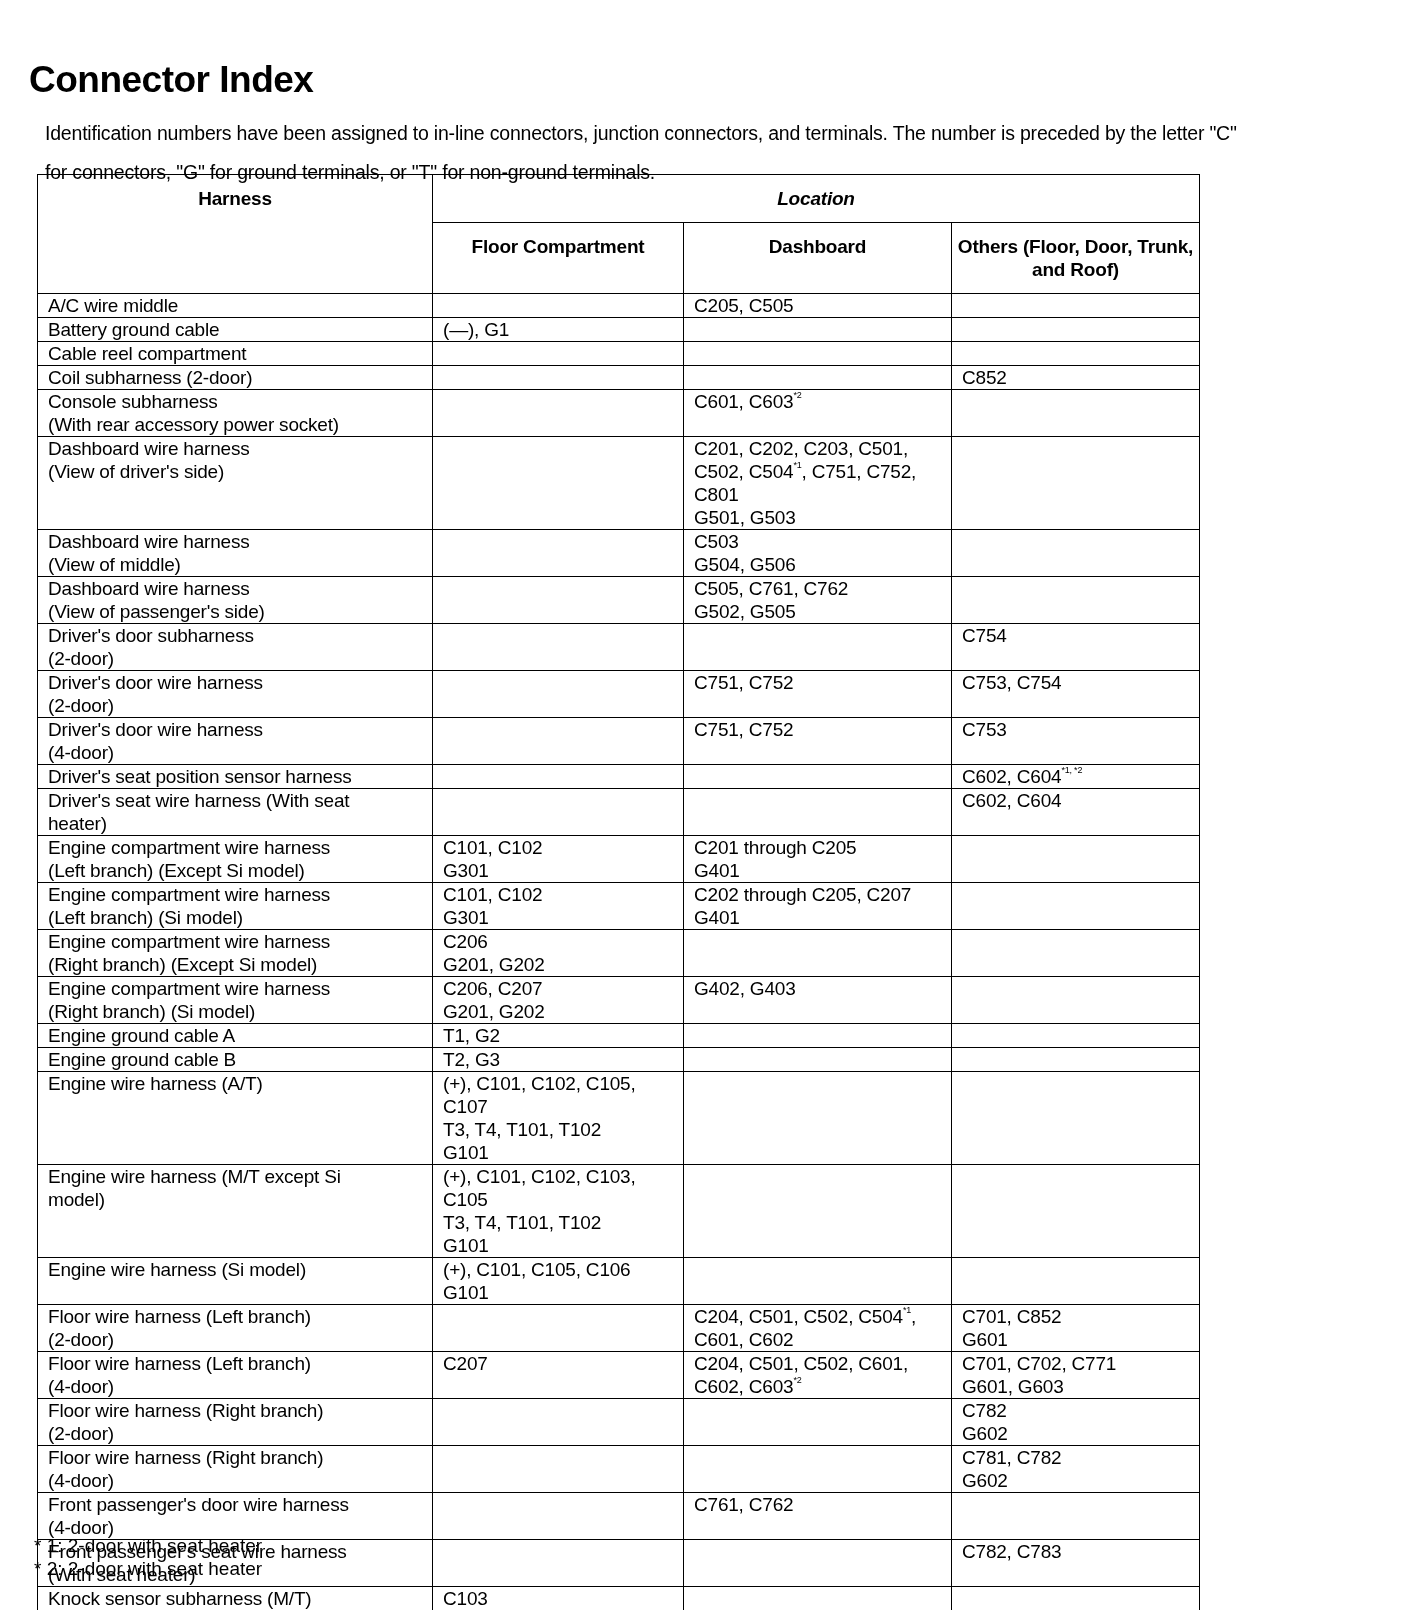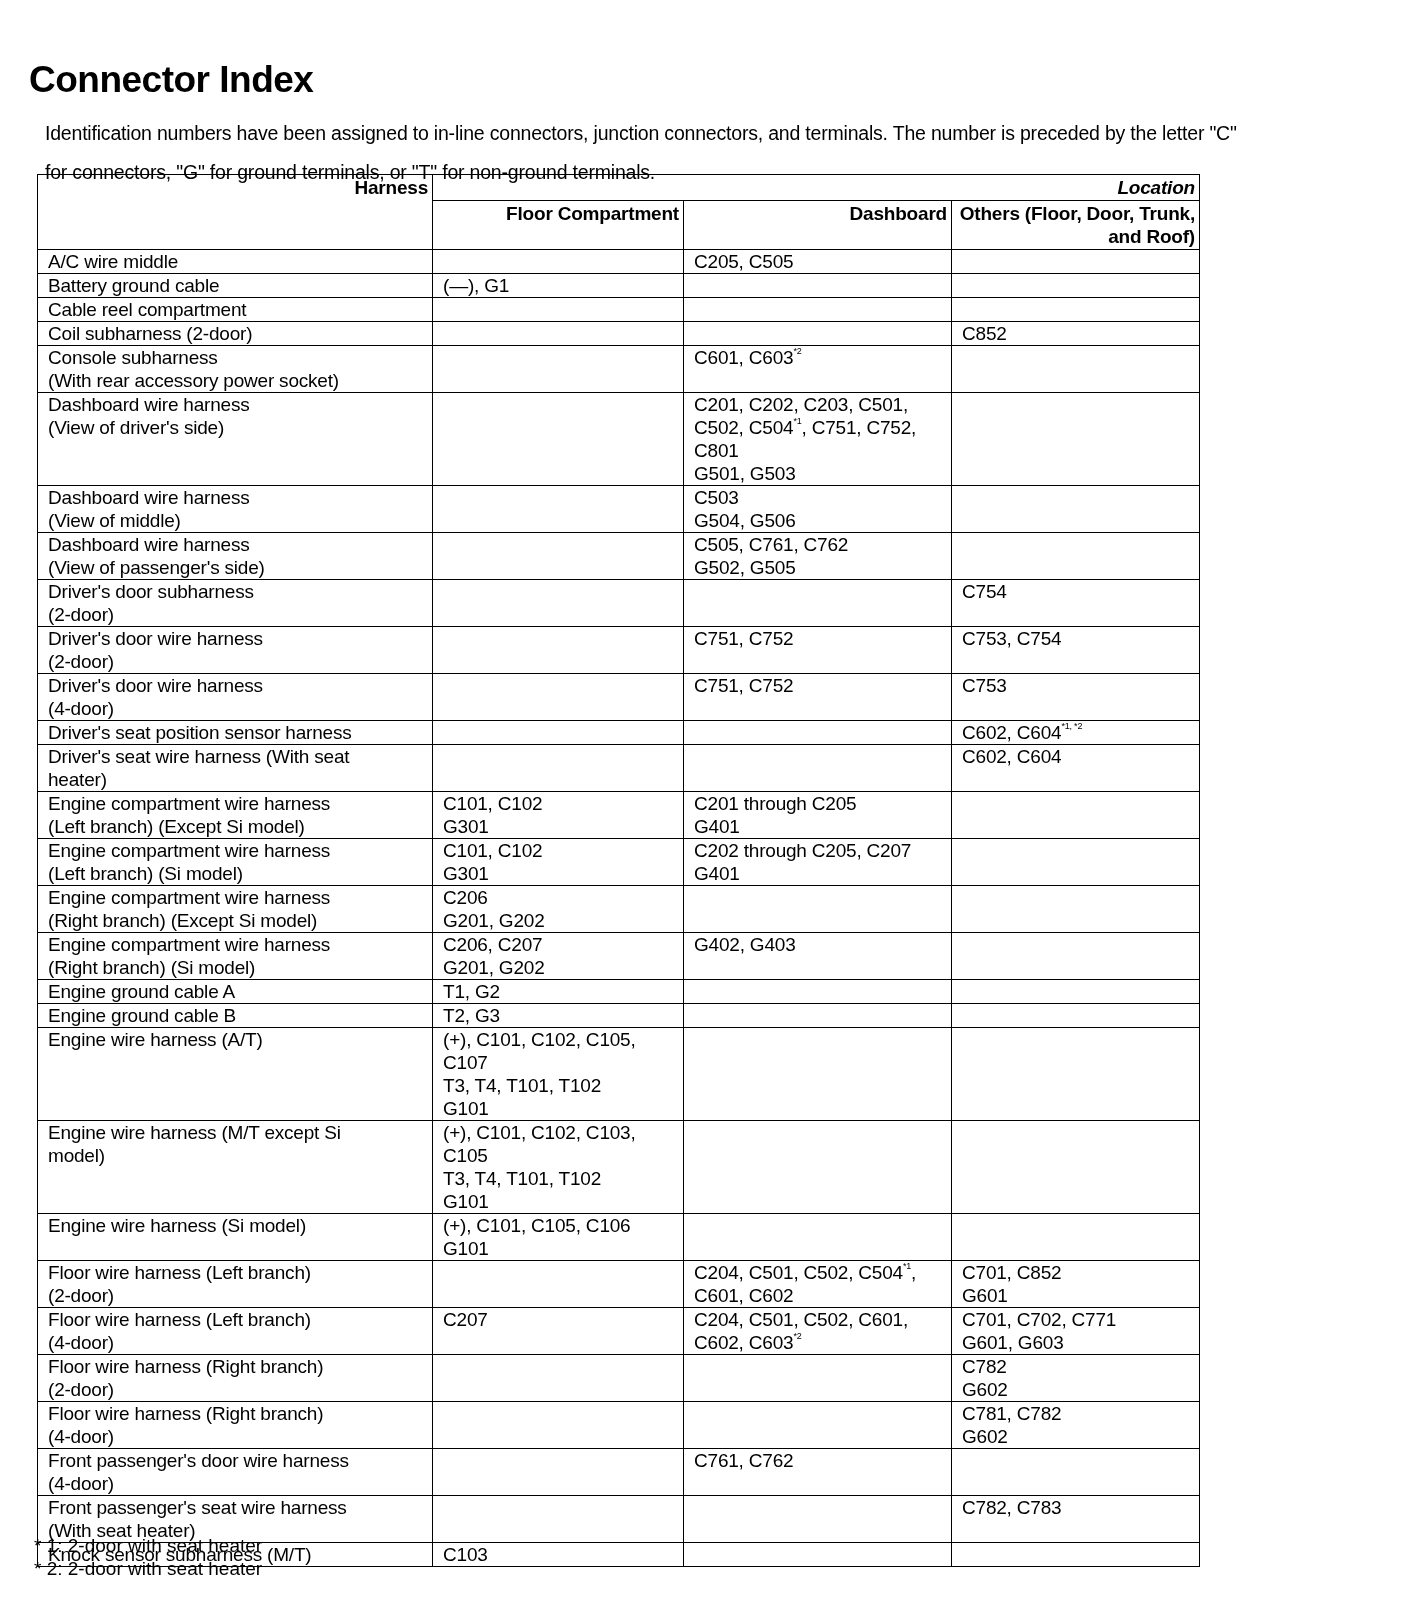--- a/index.html
+++ b/index.html
@@ -11,21 +11,21 @@
            line-height:23px; letter-spacing:-0.2px; }
   .intro p { margin:16px; }
   table.idx { position:absolute; left:37px; top:174px; border-collapse:collapse;
               table-layout:fixed; width:1162px; font-size:19px; letter-spacing:-0.2px; }
   table.idx col.c1 { width:395px; }
   table.idx col.c2 { width:251px; }
   table.idx col.c3 { width:268px; }
   table.idx col.c4 { width:248px; }
   table.idx th, table.idx td { border:1.6px solid #000; vertical-align:top; padding:0 0 0 10px;
                                line-height:23px; }
-  table.idx th { font-weight:bold; text-align:right; padding:1px 4px; }
+  table.idx th { font-weight:bold; text-align:center; padding:12px 4px; }
   table.idx th.loc { height:22px;font-style:italic; }
   table.idx th.sub { height:46px; }
   table.idx td.c { white-space:pre-line; }
   table.idx td.h { white-space:pre-line; }
   sup { font-size:9px; vertical-align:top; line-height:12px; position:relative; top:-1px; }
   .notes { position:absolute; left:34px; top:1534px; font-size:19px; line-height:23px; }
   .notes div { margin:0; }
 </style>
 </head>
 <body>

